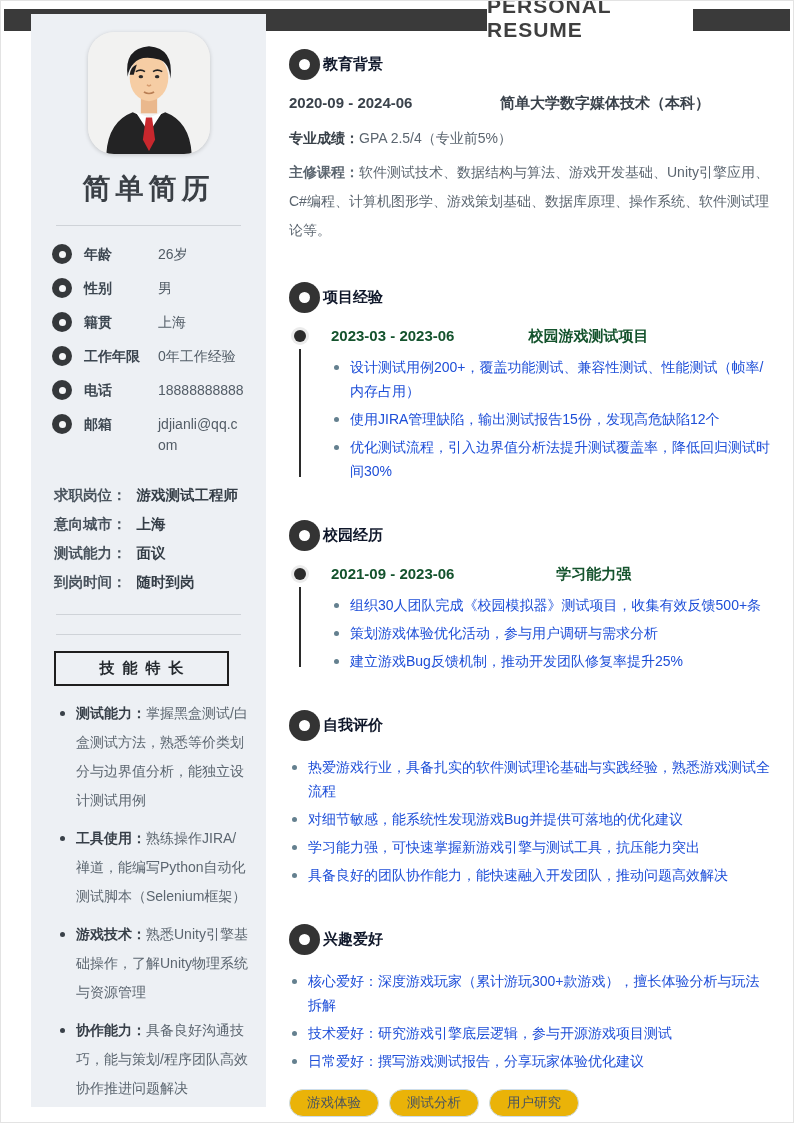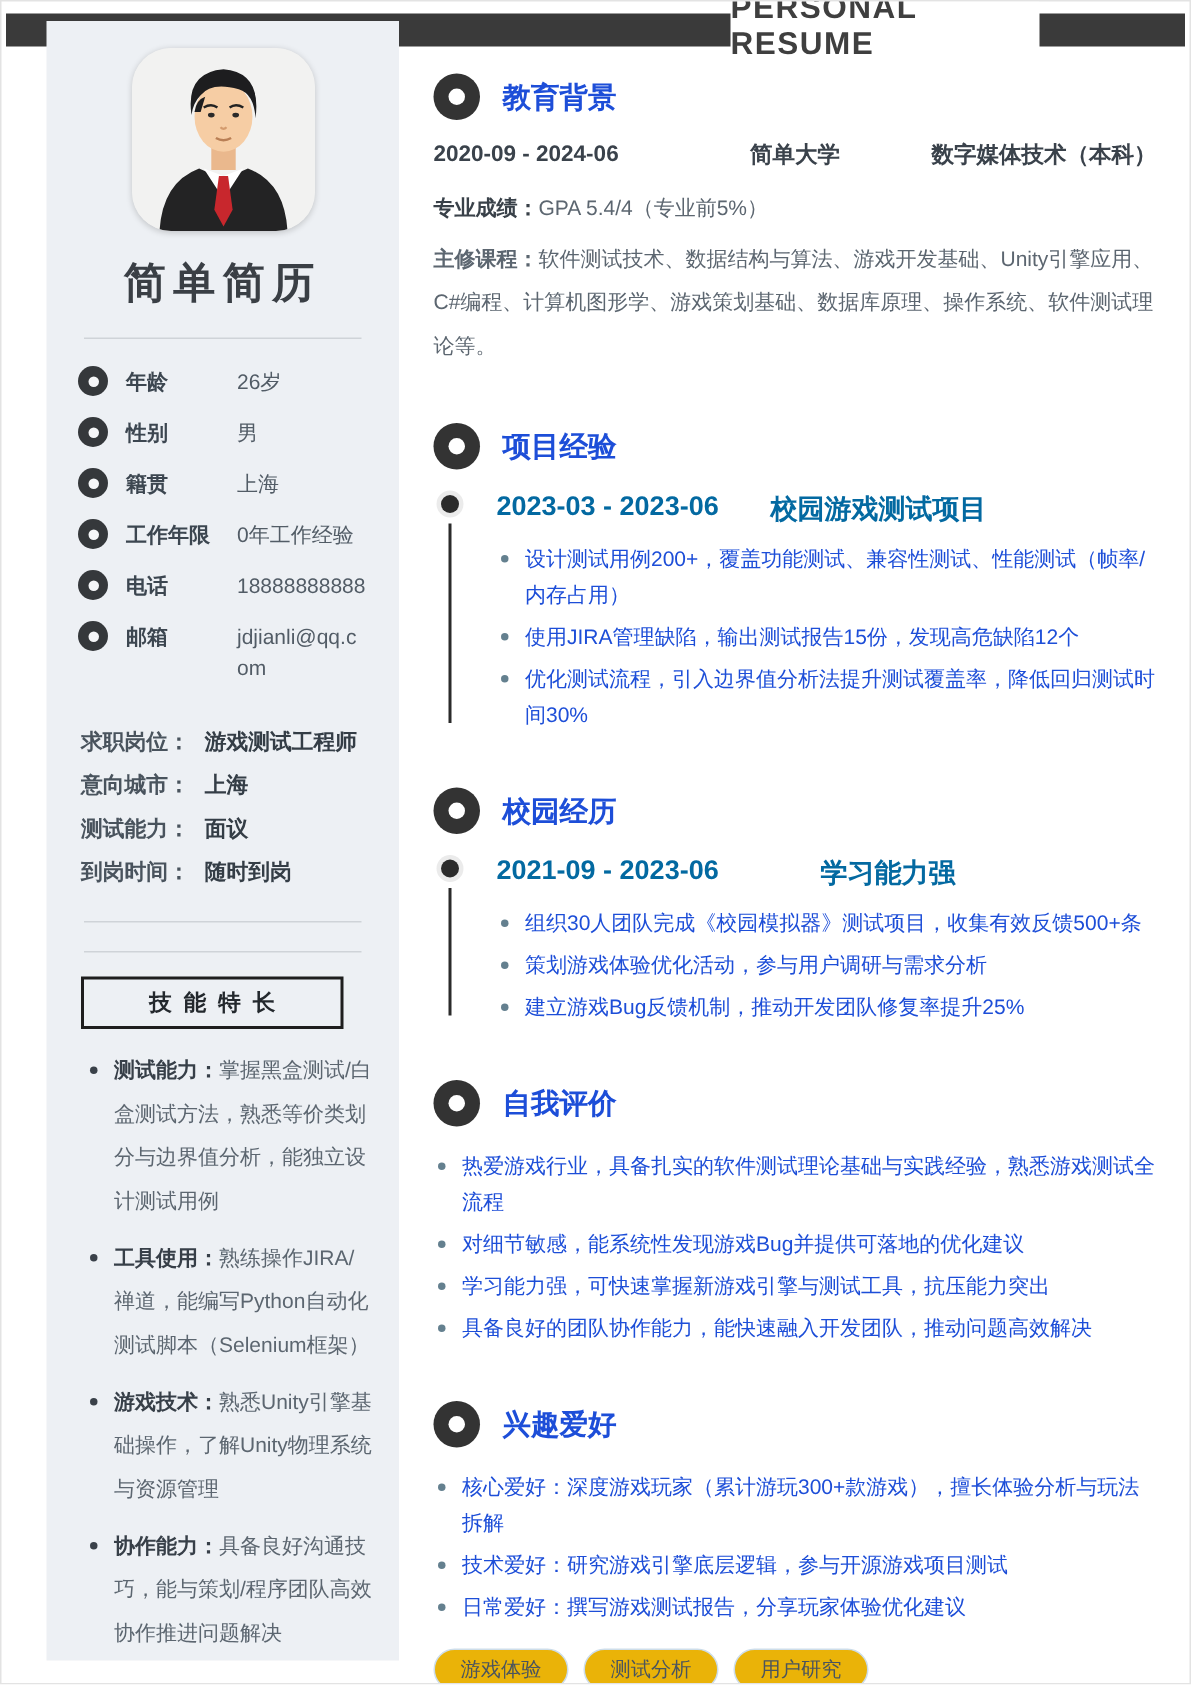--- a/index.html
+++ b/index.html
@@ -49,35 +49,35 @@
                            border-radius:50%; background:#3a4149; }
   .skill-list b { color:#373f48; }
 
   
   .main { position:absolute; left:288px; top:48px; width:482px; }
   .section { margin-bottom:37px; }
   .sec-head { display:flex; align-items:center; margin-bottom:14px; }
   .sec-icon { width:31px; height:31px; border-radius:50%; background:#333333; position:relative; }
   .sec-icon::after { content:""; position:absolute; left:50%; top:50%; width:11px; height:11px;
                      margin:-5.5px 0 0 -5.5px; border-radius:50%; background:#fff; }
-  .sec-title { margin-left:15px; font-size:19px; font-weight:bold; color:#1d4ed8; }
+  .sec-title { margin-left:3px; font-size:15px; font-weight:bold; color:#0f172a; }
   .edu-row { display:grid; grid-template-columns:1fr auto 1fr; font-size:15px; font-weight:bold;
              color:#3a424b; margin-bottom:11px; }
   .edu-row .mid { text-align:center; }
-  .edu-row .right { text-align:right; }
+  .edu-row .right { text-align:left; }
   .kv-line { font-size:14px; color:#5c6670; line-height:29px; margin-bottom:5px; }
   .kv-line b { color:#394149; }
   .para { font-size:14px; color:#5c6670; line-height:29px; }
 
   .timeline { position:relative; padding-left:42px; }
   .tl-dot { position:absolute; left:5px; top:3px; width:12px; height:12px; border-radius:50%;
             background:#2b2b2b; box-shadow:0 0 0 3px #ebebeb; }
   .tl-line { position:absolute; left:10px; top:22px; bottom:6px; width:2px; background:#2b2b2b; }
-  .entry-row { display:grid; grid-template-columns:1fr auto 0.62fr; font-size:18px; font-weight:bold;
-               color:#0369a1; margin-bottom:9px; }
+  .entry-row { display:grid; grid-template-columns:1fr auto 0.62fr; font-size:15px; font-weight:bold;
+               color:#14532d; margin-bottom:9px; }
   .entry-row .mid { text-align:center; }
   .blist { list-style:none; }
   .blist li { position:relative; padding-left:19px; font-size:14px; color:#1d4ed8;
               line-height:24px; margin-bottom:4px; }
   .blist li::before { content:""; position:absolute; left:3px; top:10px; width:5px; height:5px;
                       border-radius:50%; background:#64808f; }
   .tags { display:flex; gap:10px; margin-top:16px; }
   .tag { padding:4px 17px; border:1px solid #cdddea; background:#eab308; border-radius:14px;
          font-size:13.5px; color:#4a545e; }
 </style>
@@ -190,21 +190,21 @@
       <div class="sec-head">
         <span class="sec-icon"></span>
         <h2 class="sec-title">教育背景</h2>
       </div>
       <div class="edu-row">
         <span>2020-09 - 2024-06</span>
         <span class="mid">简单大学</span>
         <span class="right">数字媒体技术（本科）</span>
       </div>
       <div class="kv-line">
-        <b>专业成绩：</b><span>GPA 5.4/4（专业前5%）</span>
+        <b>专业成绩：</b><span>GPA 2.5/4（专业前5%）</span>
       </div>
       <div class="para">
         <b>主修课程：</b><span>软件测试技术、数据结构与算法、游戏开发基础、Unity引擎应用、C#编程、计算机图形学、游戏策划基础、数据库原理、操作系统、软件测试理论等。</span>
       </div>
     </section>
 
     <section class="section">
       <div class="sec-head">
         <span class="sec-icon"></span>
         <h2 class="sec-title">项目经验</h2>

